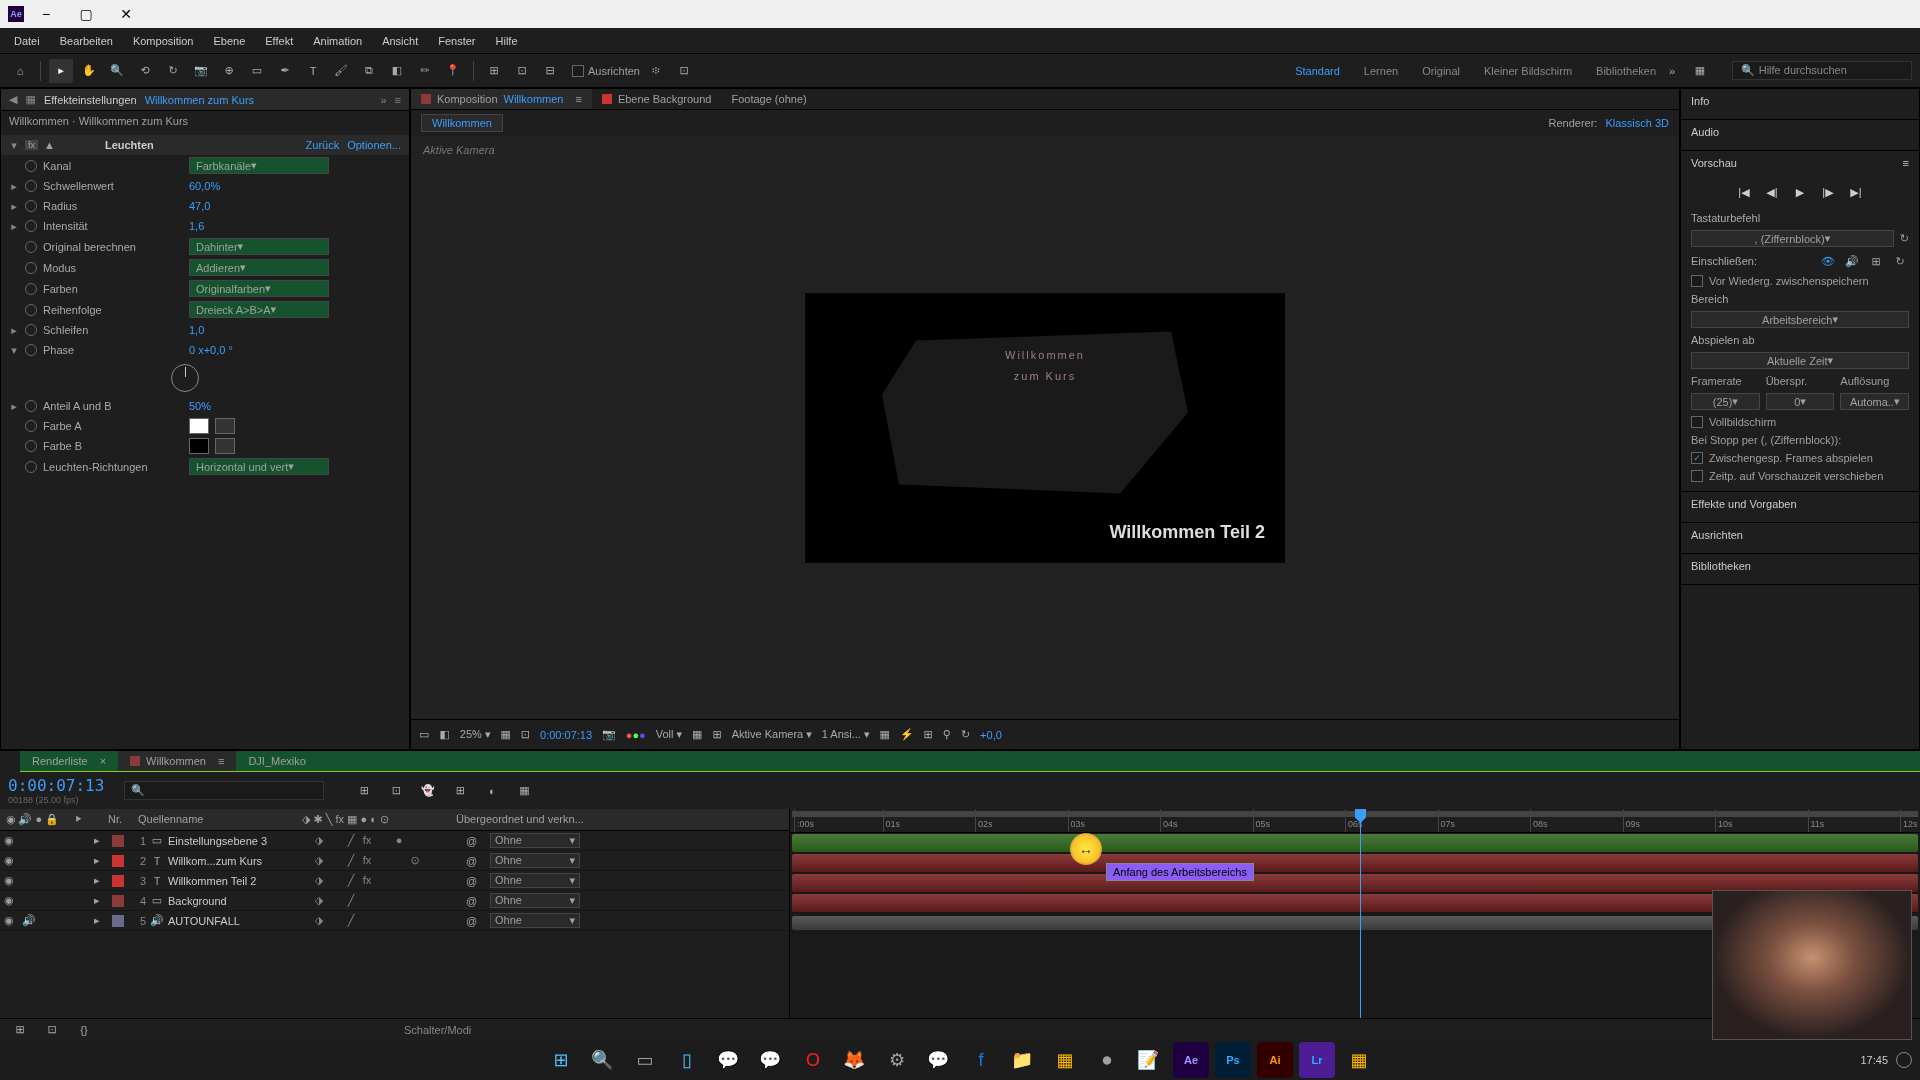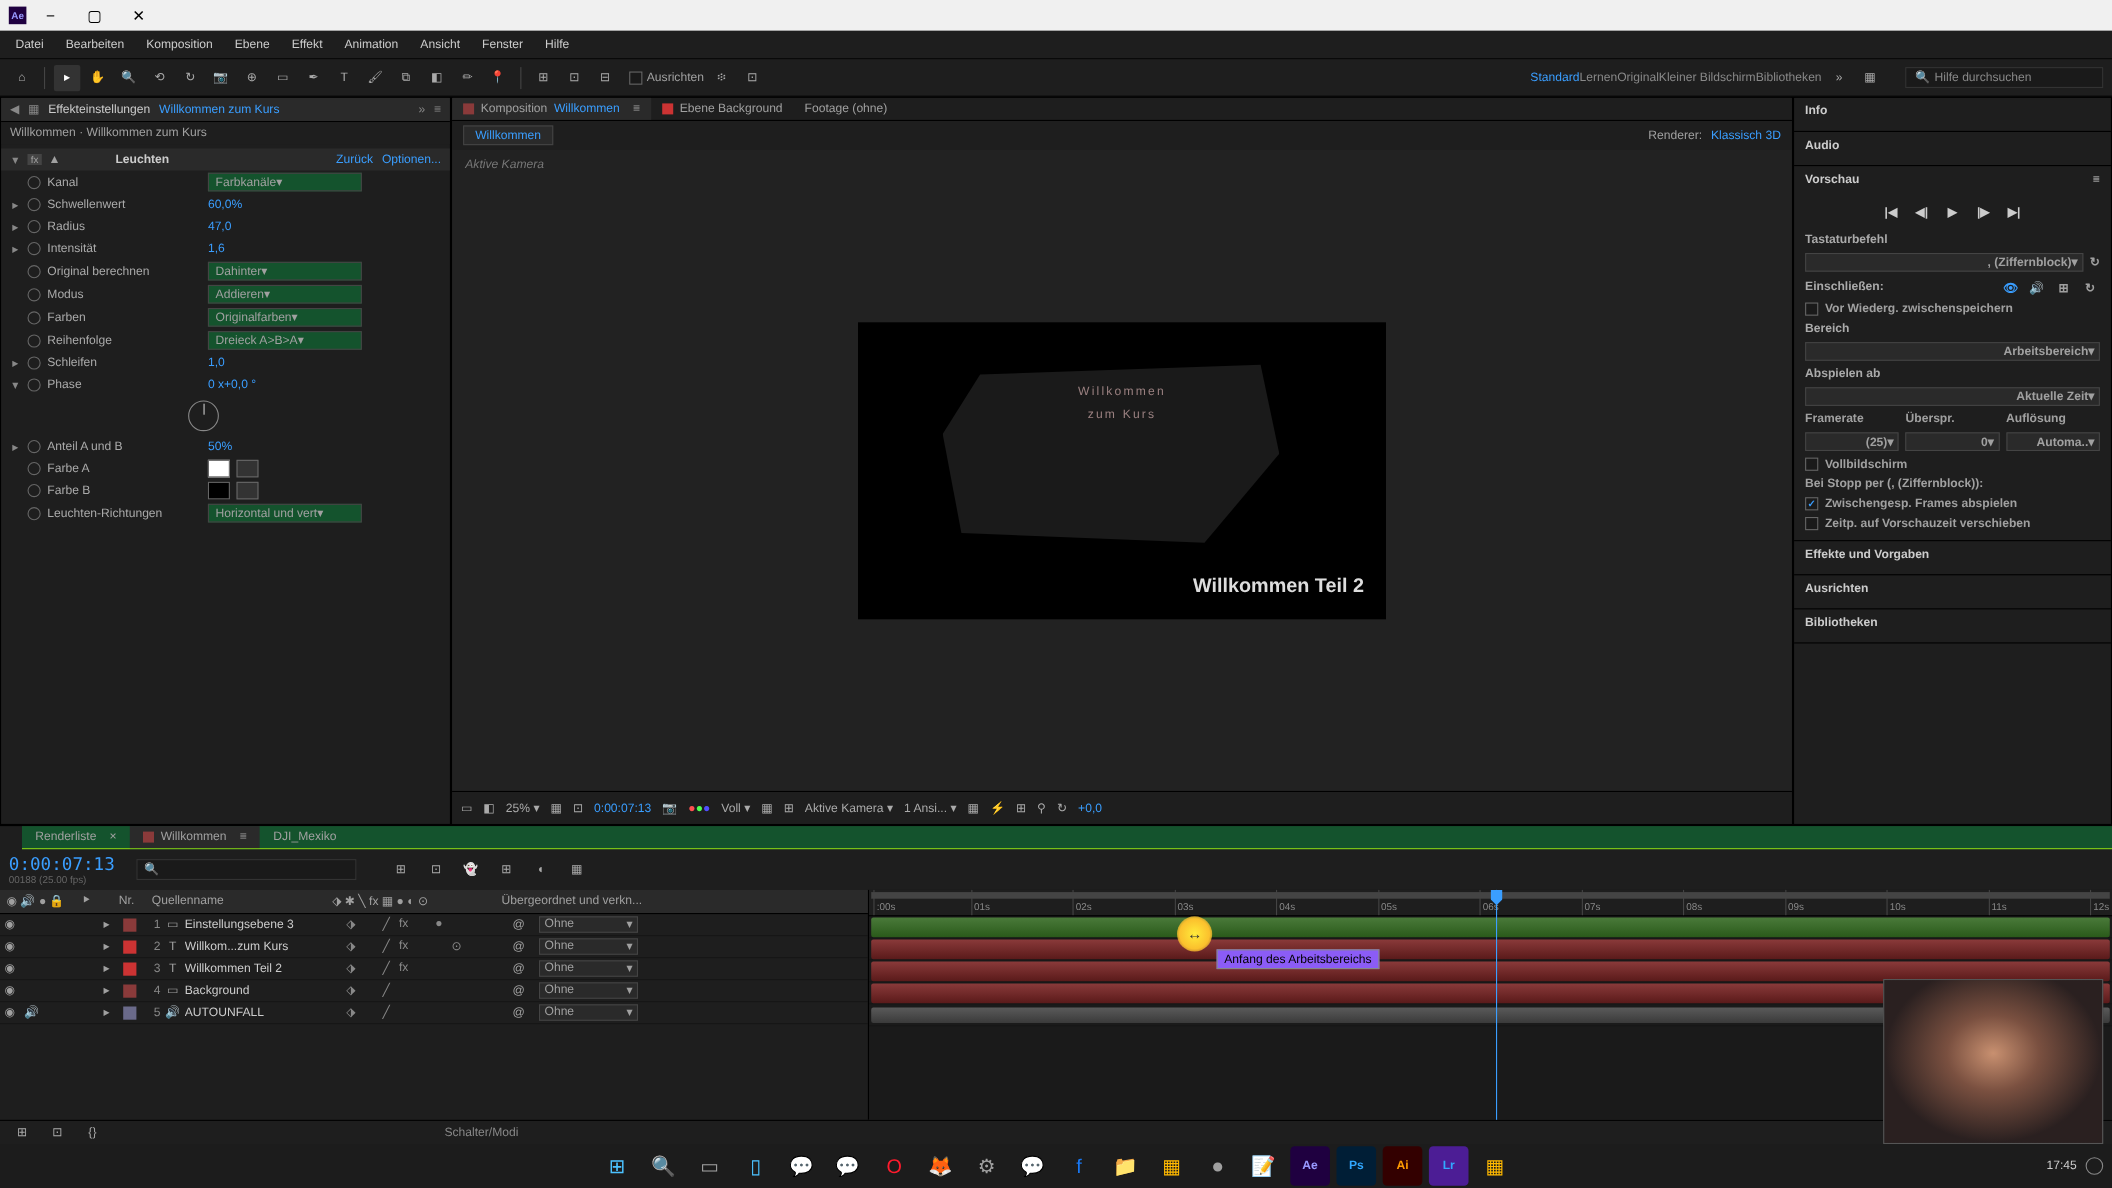--- a/index.html
+++ b/index.html
@@ -14,21 +14,21 @@
 
 
 .menubar { height: 26px; background: #1e1e1e; display: flex; align-items: center; padding: 0 4px; border-bottom: 1px solid #000; }
 .menubar .menu-item { padding: 4px 10px; cursor: pointer; color: #ccc; }
 
 
 .toolbar { height: 34px; background: #1e1e1e; display: flex; align-items: center; padding: 0 8px; gap: 4px; border-bottom: 1px solid #000; }
 .tool-btn { width: 24px; height: 24px; display: flex; align-items: center; justify-content: center; cursor: pointer; border-radius: 2px; color: #aaa; }
 .tool-btn.active { background: #333; color: #fff; }
 .tool-sep { width: 1px; height: 20px; background: #444; margin: 0 4px; }
-.workspace-tabs { margin-left: auto; display: flex; align-items: center; }
+.workspace-tabs { margin-left: auto; display: flex; gap: 24px; align-items: center; }
 .workspace-tab { color: #888; cursor: pointer; }
 .workspace-tab.active { color: #3a9eff; }
 .search-box { background: #1a1a1a; border: 1px solid #333; padding: 2px 8px; width: 180px; color: #888; margin-left: 16px; }
 
 
 .main { display: flex; height: calc(100% - 28px - 26px - 34px - 290px - 40px); }
 .panel { background: #1e1e1e; border: 1px solid #000; display: flex; flex-direction: column; }
 .panel-tab { background: #2a2a2a; padding: 4px 8px; border-bottom: 1px solid #000; display: flex; align-items: center; gap: 8px; }
 .panel-tab .tab-label { color: #ccc; }
 .panel-tab .tab-highlight { color: #3a9eff; }
@@ -67,28 +67,28 @@
 .viewer-label { position: absolute; top: 8px; left: 12px; color: #777; font-style: italic; font-size: 11px; }
 .comp-preview { width: 480px; height: 270px; background: #000; position: relative; }
 .preview-text1 { position: absolute; top: 50px; left: 50%; transform: translateX(-50%); color: #9a8080; font-size: 18px; text-align: center; letter-spacing: 2px; }
 .preview-text2 { position: absolute; bottom: 20px; right: 20px; color: #ddd; font-size: 18px; font-weight: bold; }
 .preview-shape { position: absolute; top: 30px; left: 60px; width: 340px; height: 180px; background: #1a1a1a; clip-path: polygon(15% 10%, 90% 5%, 95% 50%, 75% 95%, 10% 90%, 5% 40%); }
 .viewer-footer { height: 30px; background: #1e1e1e; border-top: 1px solid #000; display: flex; align-items: center; padding: 0 8px; gap: 10px; }
 .vf-item { color: #aaa; cursor: pointer; }
 .vf-item.blue { color: #3a9eff; }
 
 
-.right-panel { width: 290px; display: flex; flex-direction: column; font-weight: bold; }
+.right-panel { width: 240px; display: flex; flex-direction: column; }
 .right-section { border-bottom: 1px solid #000; padding: 6px 10px; }
 .right-section .sec-label { color: #ccc; margin-bottom: 6px; }
 .play-controls { display: flex; justify-content: center; gap: 10px; padding: 8px 0; }
 .play-btn { width: 18px; height: 18px; cursor: pointer; display: flex; align-items: center; justify-content: center; color: #ccc; }
 .prefs-row { display: flex; align-items: center; gap: 6px; padding: 3px 0; }
 .prefs-row .lbl { flex: 1; color: #aaa; }
-.prefs-dropdown { background: #2a2a2a; border: 1px solid #444; padding: 1px 4px; cursor: pointer; display: flex; justify-content: flex-end; align-items: center; flex: 1; }
+.prefs-dropdown { background: #2a2a2a; border: 1px solid #444; padding: 1px 4px; cursor: pointer; display: flex; justify-content: center; align-items: center; flex: 1; }
 .checkbox { width: 12px; height: 12px; border: 1px solid #666; background: #1a1a1a; cursor: pointer; display: flex; align-items: center; justify-content: center; font-size: 9px; }
 .checkbox.checked::after { content: '✓'; color: #3a9eff; }
 .include-icons { display: flex; gap: 6px; }
 .inc-icon { width: 18px; height: 16px; cursor: pointer; display: flex; align-items: center; justify-content: center; }
 
 
 .timeline { height: 290px; background: #1e1e1e; border-top: 1px solid #000; display: flex; flex-direction: column; }
 .tl-tabs { display: flex; background: #14532d; border-bottom: 1px solid #84cc16; margin-left: 20px; }
 .tl-tab { padding: 4px 12px; display: flex; align-items: center; gap: 6px; cursor: pointer; }
 .tl-tab.active { background: #2a2a2a; }

